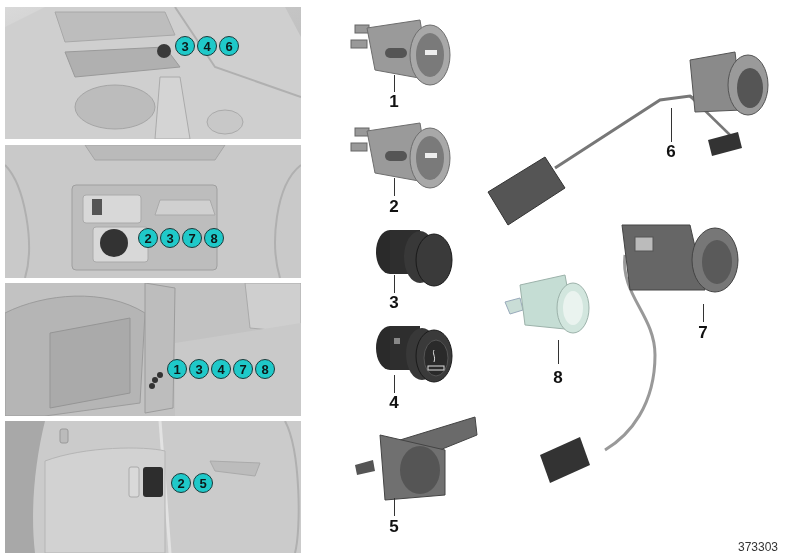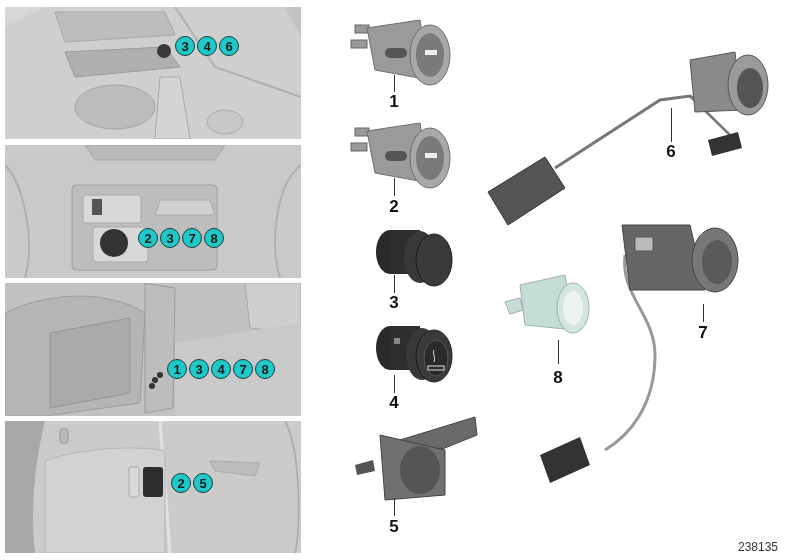--- a/index.html
+++ b/index.html
@@ -191,13 +191,13 @@
   <svg width="100" height="80">
     <path d="M0 32 L15 28 L18 40 L5 44 Z" fill="#c9ddd6" stroke="#9ab"></path>
     <path d="M15 15 L60 5 L70 60 L20 55 Z" fill="#c5ddd4" stroke="#9cb2aa"></path>
     <ellipse cx="68" cy="38" rx="16" ry="25" fill="#d2e6de" stroke="#9cb2aa"></ellipse>
     <ellipse cx="68" cy="38" rx="10" ry="17" fill="#eaf3ef"></ellipse>
   </svg>
 </div>
 <div class="leader" style="left:558px;top:340px;height:24px;"></div>
 <div class="callout" style="left:558px;top:378px;">8</div>
 
-<div class="imgid">238135</div>
+<div class="imgid">373303</div>
 
 </body></html>

